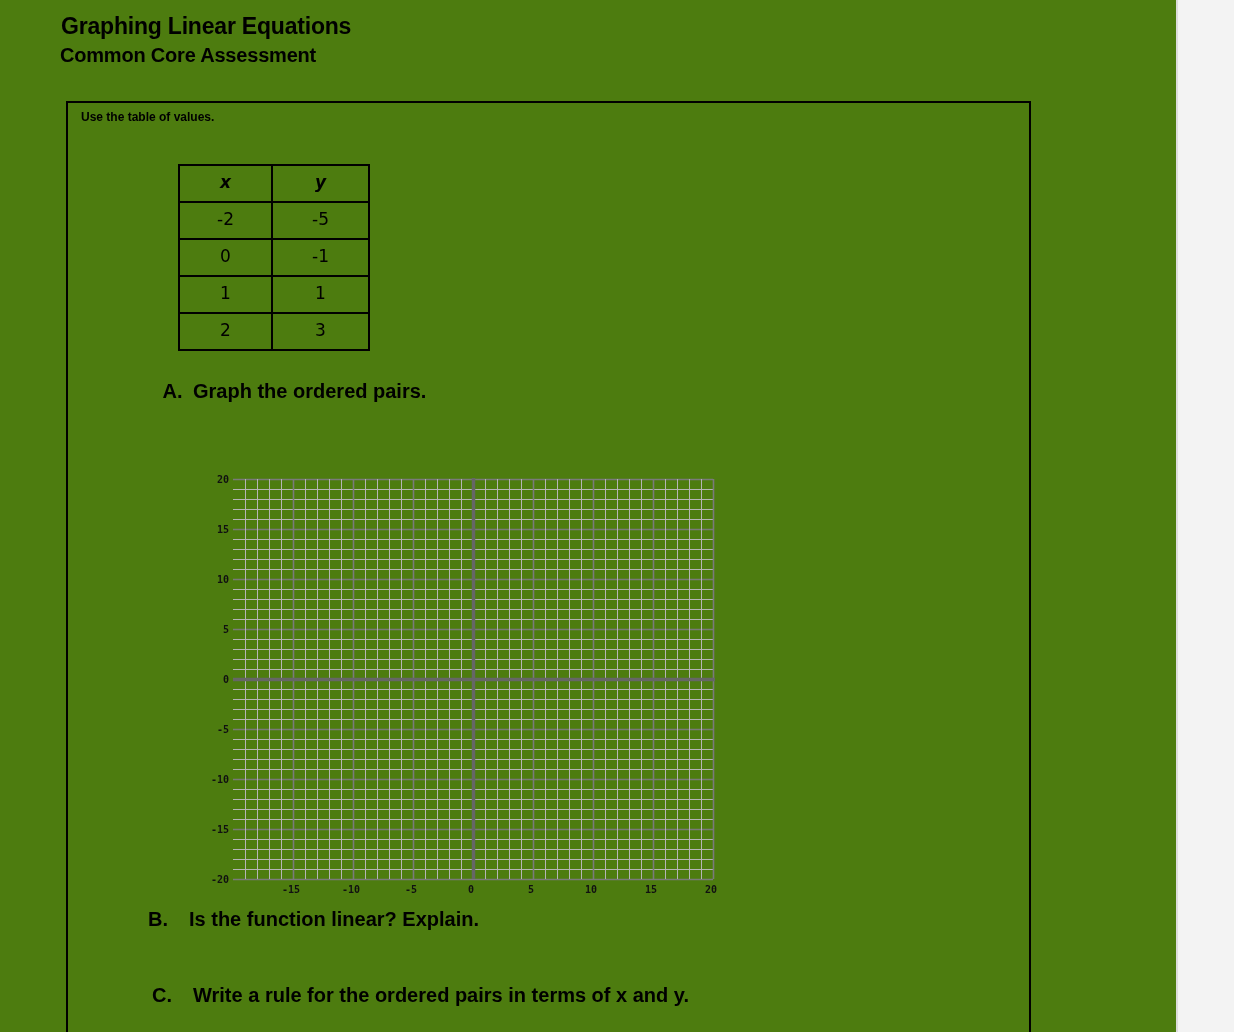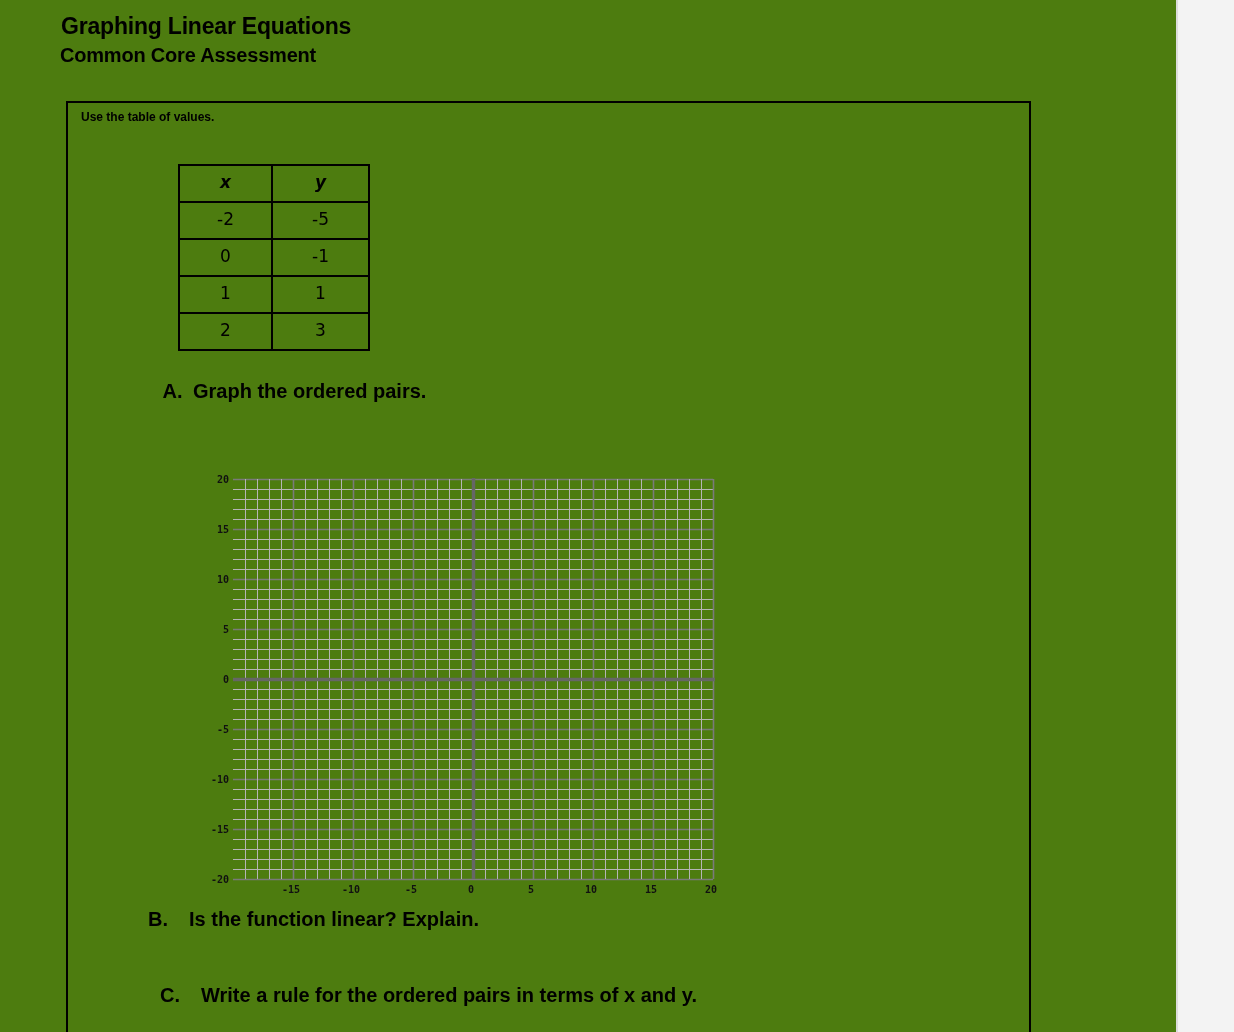--- a/index.html
+++ b/index.html
@@ -49,21 +49,21 @@
     table.values th { font-weight: bold; font-style: italic; height: 37px; }
     table.values td { height: 37px; }
     table.values .c1 { width: 93px; }
     table.values .c2 { width: 97px; }
     .question {
       position: absolute; font-size: 20px; font-weight: bold;
     }
     .question .letter { display: inline-block; width: 41px; }
     .q-a { left: 152px; top: 380px; text-align: center; }
     .q-b { left: 148px; top: 908px; }
-    .q-c { left: 152px; top: 984px; margin-left: 8px; }
+    .q-c { left: 152px; top: 984px; }
     .graph {
       position: absolute; left: 196px; top: 423px; width: 540px; height: 430px; margin-top: 44px;
     }
     .graph svg { position: absolute; left: 0; top: 0; }
   </style>
 </head>
 <body>
 
 <div class="page">
   <div class="doc-title">Graphing Linear Equations</div>

